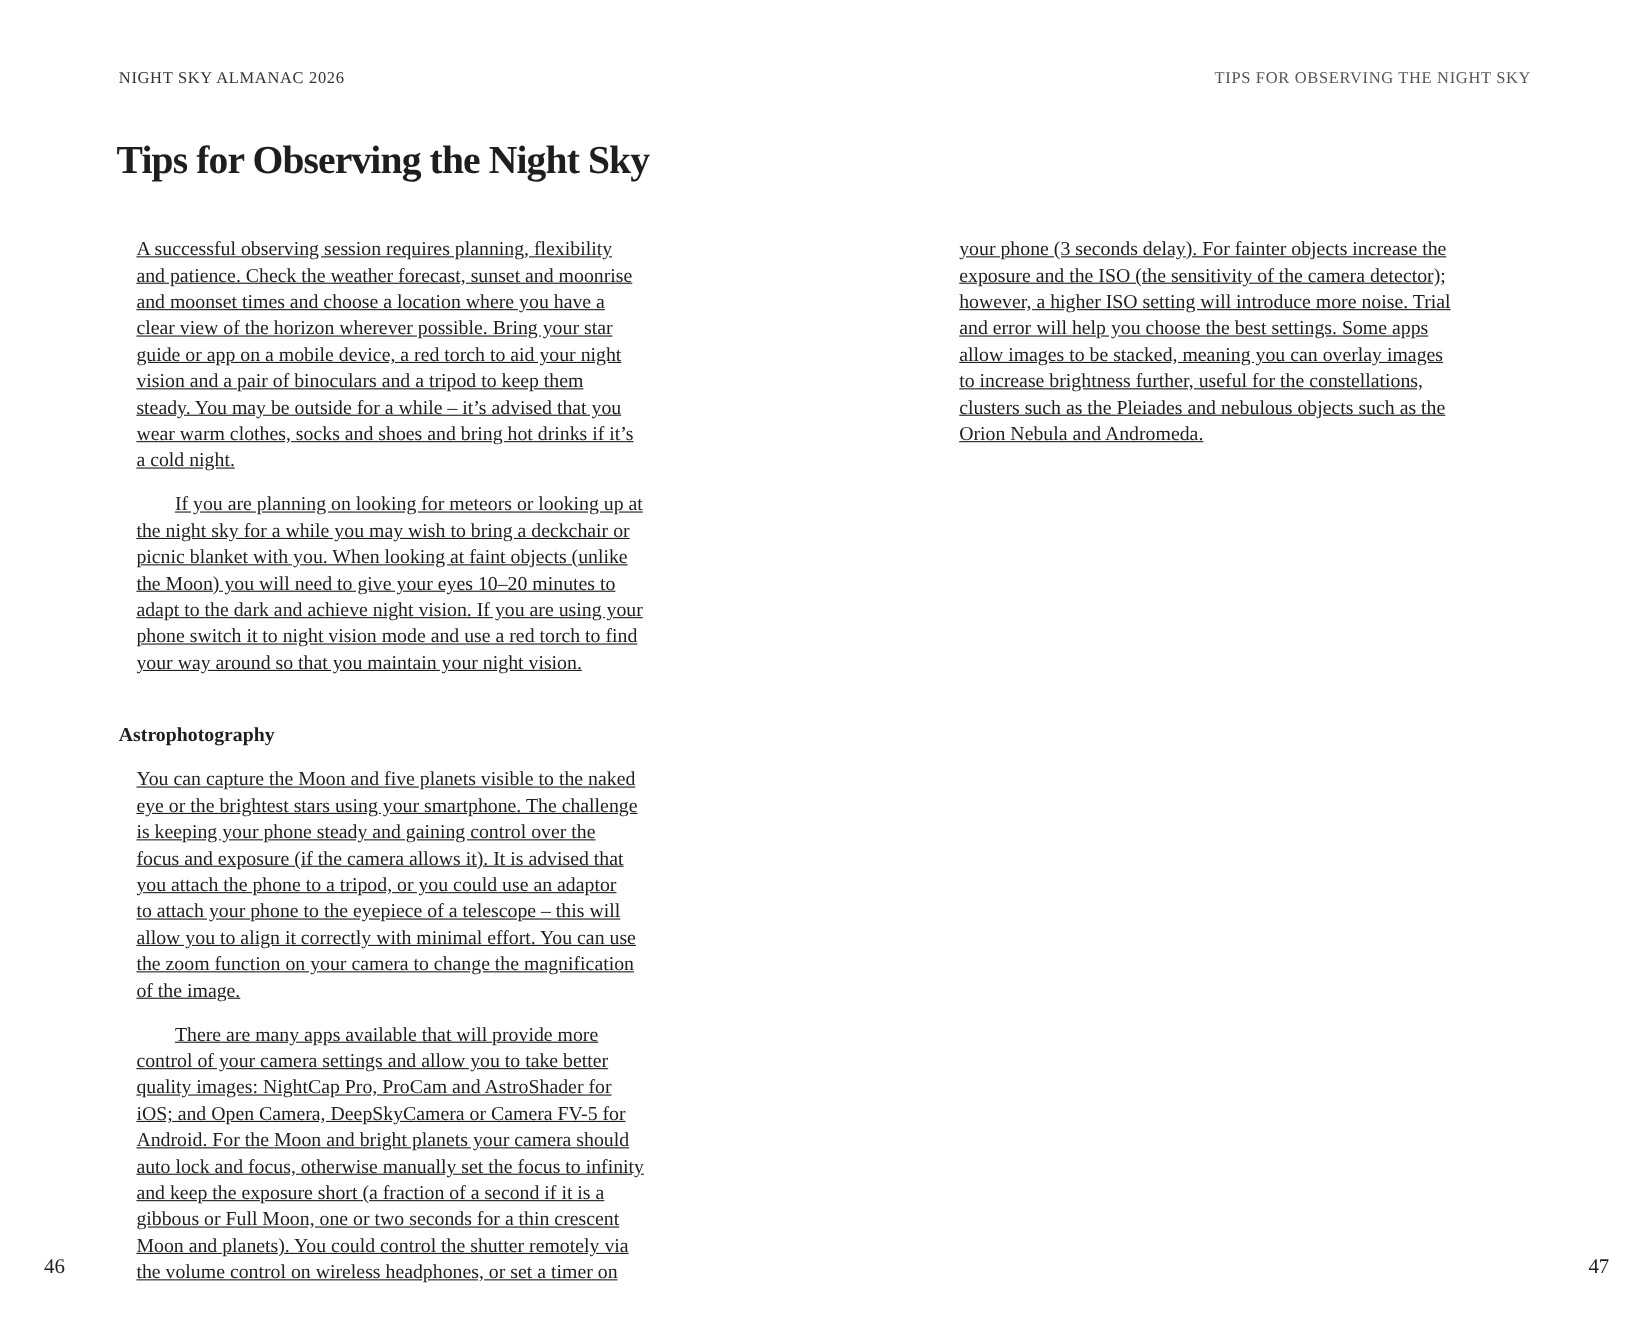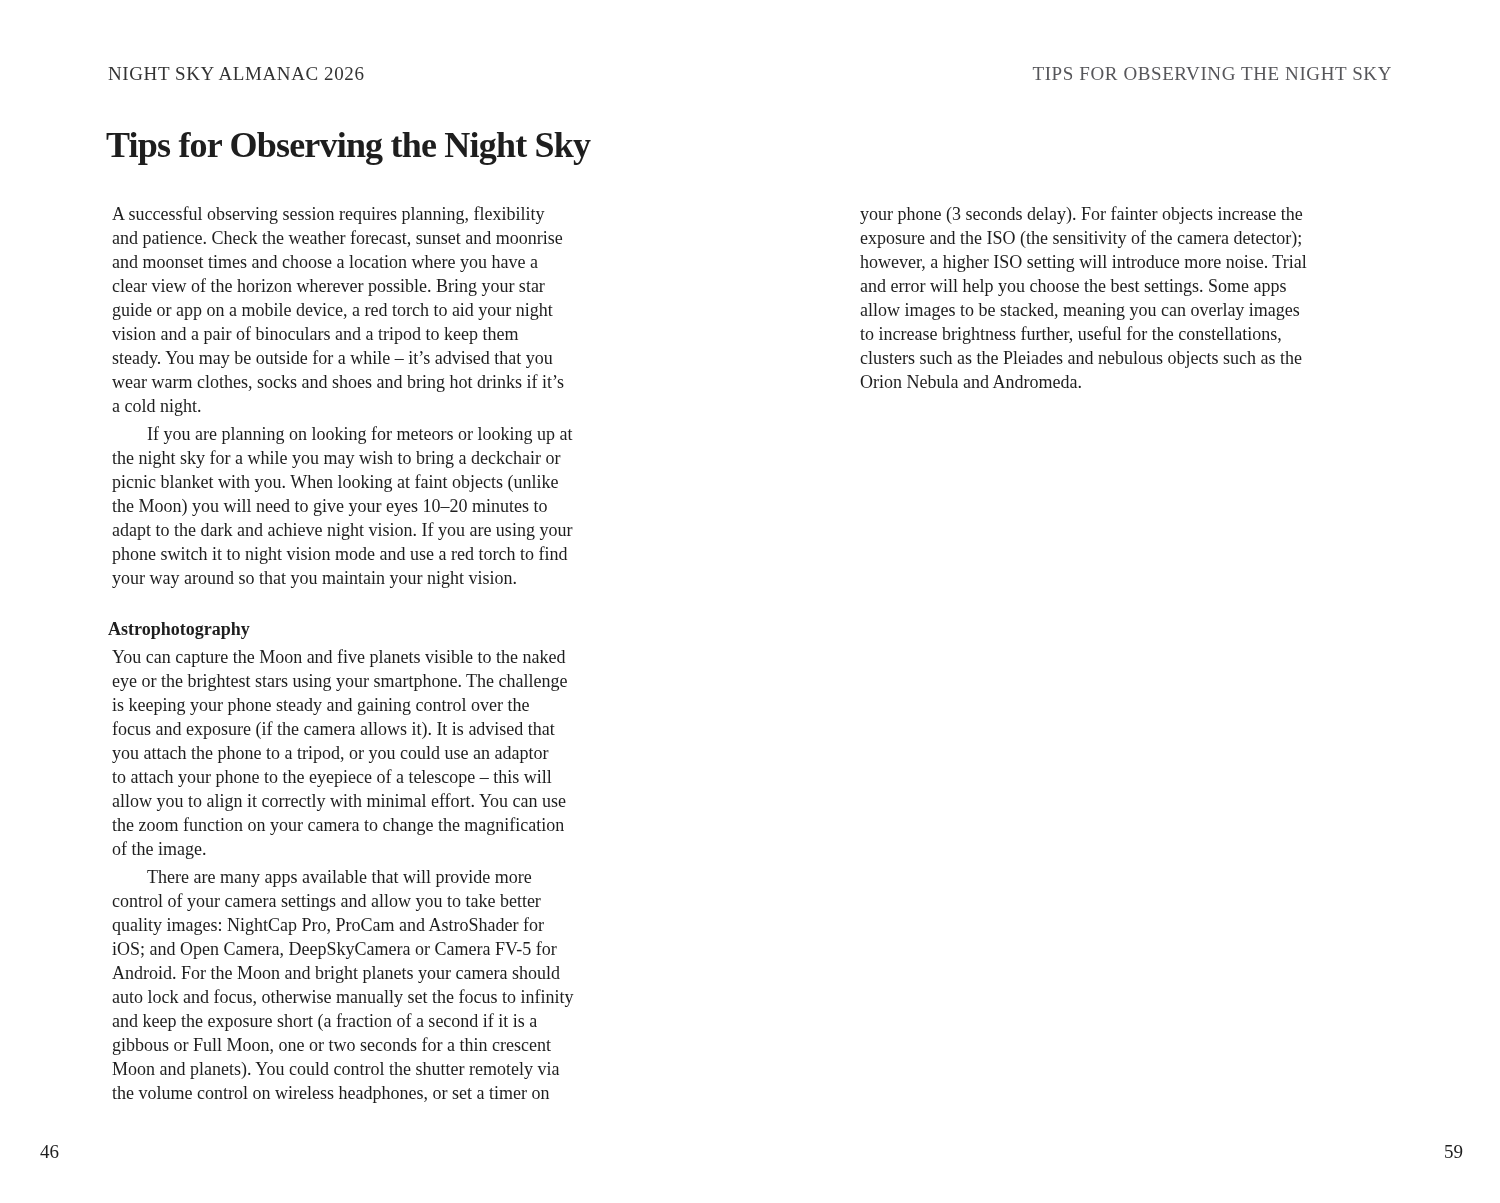--- a/index.html
+++ b/index.html
@@ -12,21 +12,21 @@
     width: 1500px;
     height: 1203px;
     background: var(--background, #ffffff);
     font-family: "Liberation Serif", "DejaVu Serif", serif;
     color: var(--body-text, #1e1e1e);
     overflow: hidden;
   }
   .running-header {
     position: absolute;
     top: 63px;
-    font-size: 19px;
+    font-size: 15px;
     letter-spacing: 0.6px;
     white-space: nowrap;
   }
   .running-header.left {
     left: 108px;
     color: var(--running-header-left, #333333);
   }
   .running-header.right {
     right: 108px;
     color: var(--running-header-right, #56565a);
@@ -45,28 +45,29 @@
   .text-column {
     position: absolute;
     top: 198px;
     width: 640px;
     font-size: 18px;
     line-height: 24px;
   }
   .text-column.left  { left: 108px; }
   .text-column.right { left: 856px; }
   .text-column p {
-    margin: 4px;
+    margin: 16px;
     white-space: pre-line;
+    text-decoration: underline;
   }
   .text-column p.indent {
     text-indent: 35px;
   }
   .section-heading {
-    margin: 27px 0 0 0;
+    margin: 42px 0 0 0;
     font-size: 18px;
     line-height: 24px;
     font-weight: 700;
   }
   .folio {
     position: absolute;
     top: 1141px;
     font-size: 19px;
   }
   .folio.left  { left: 40px; text-align: center; }
@@ -128,15 +129,15 @@
 however, a higher ISO setting will introduce more noise. Trial
 and error will help you choose the best settings. Some apps
 allow images to be stacked, meaning you can overlay images
 to increase brightness further, useful for the constellations,
 clusters such as the Pleiades and nebulous objects such as the
 Orion Nebula and Andromeda.</p>
   </div>
 
   <div class="folio left">46</div>
 
-  <div class="folio right">59</div>
+  <div class="folio right">47</div>
 
 </div>
 
 </body></html>

